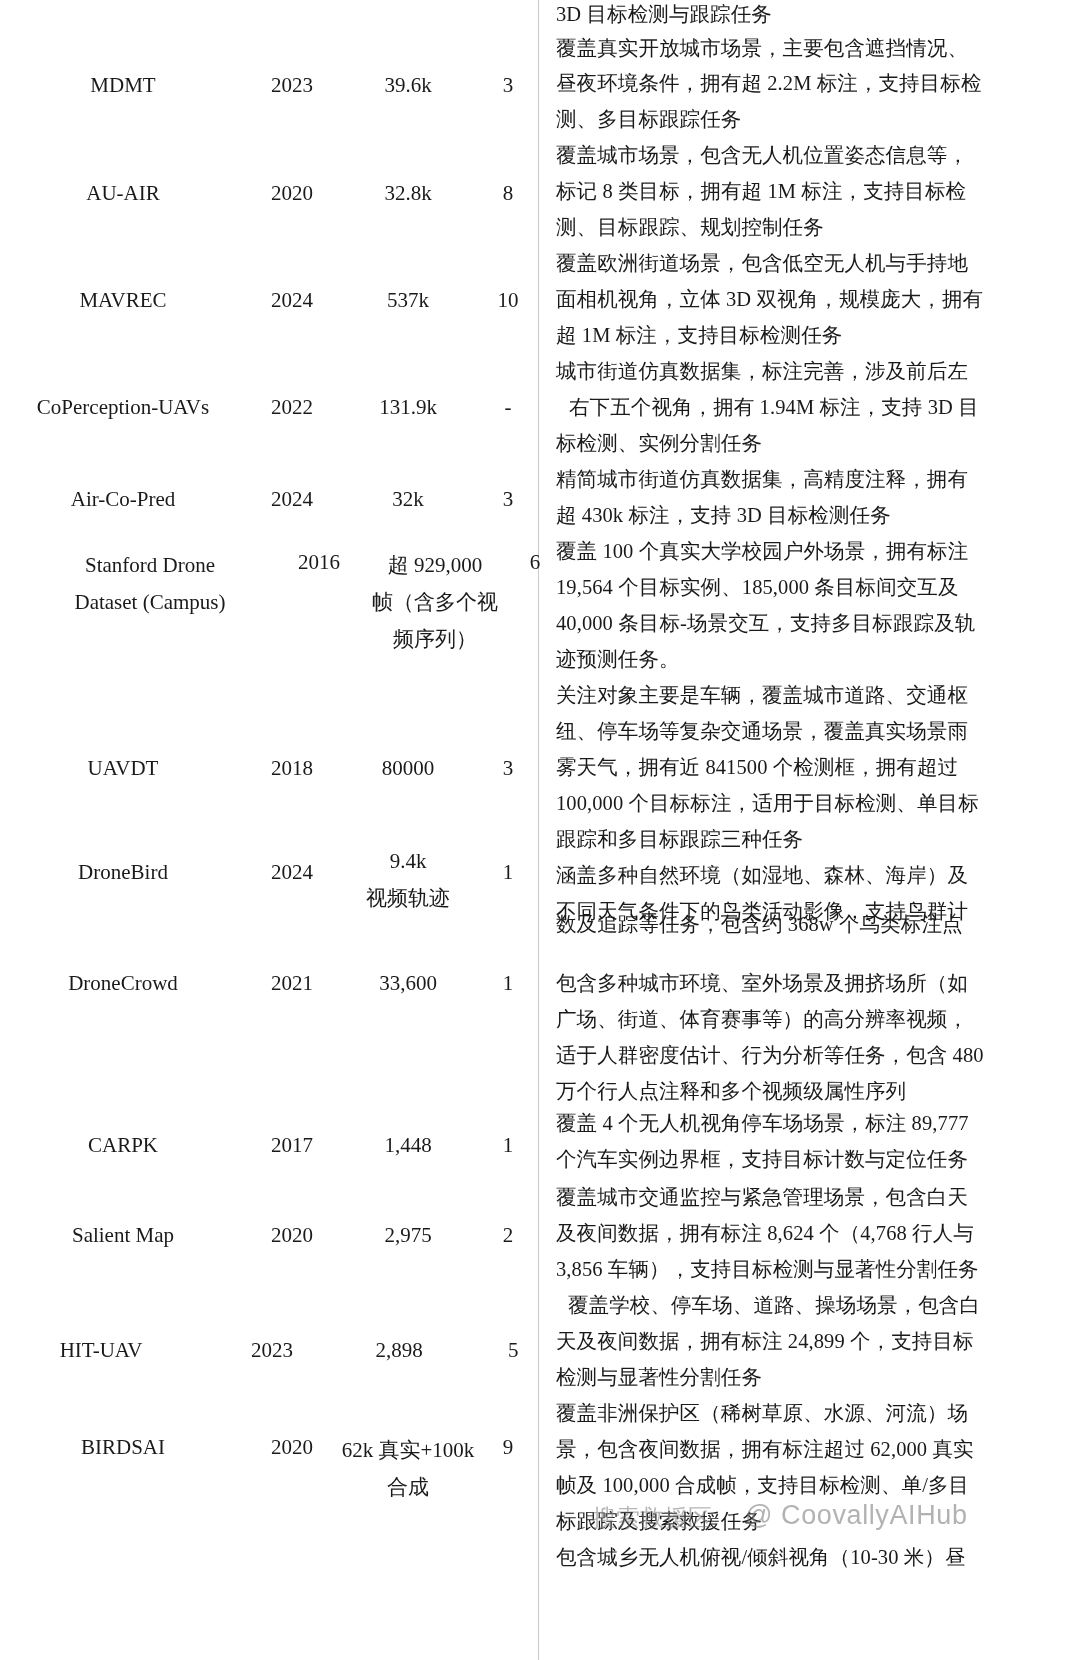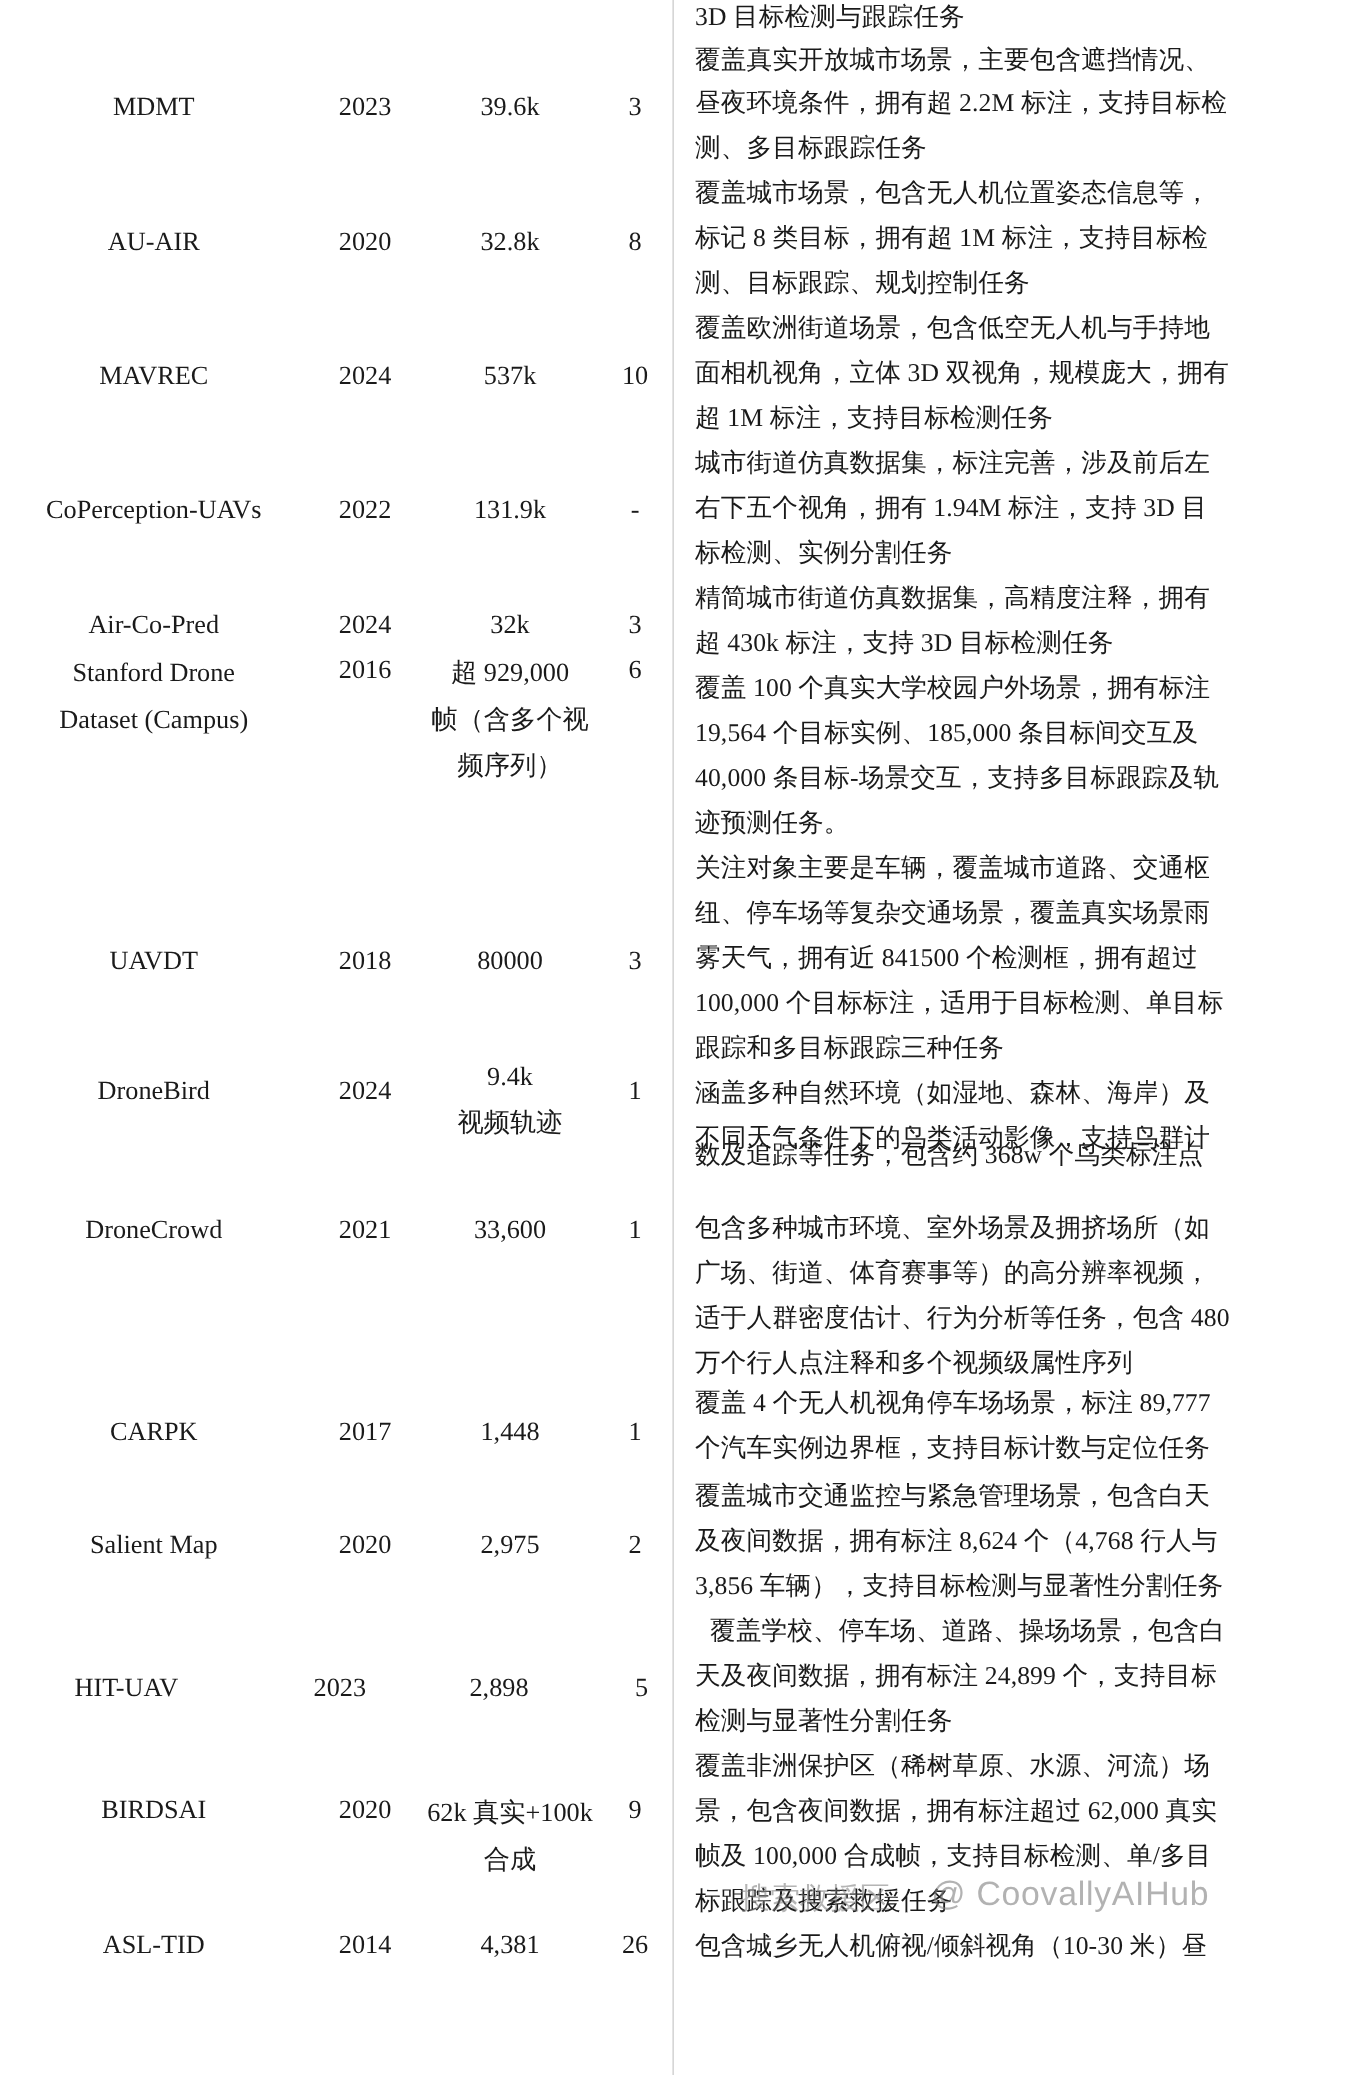--- a/index.html
+++ b/index.html
@@ -146,21 +146,21 @@
       <span class="cell c-cls">-</span>
     </div>
 
     <div class="metric-row" style="top:484px;">
       <span class="cell c-name">Air-Co-Pred</span>
       <span class="cell c-year">2024</span>
       <span class="cell c-scale">32k</span>
       <span class="cell c-cls">3</span>
     </div>
 
-    <div class="metric-row" style="top:520px;">
+    <div class="metric-row" style="top:547px;margin-left:27px;">
       <span class="cell c-name two-line">Stanford Drone
 Dataset (Campus)</span>
       <span class="cell c-year">2016</span>
       <span class="cell c-scale multi">超 929,000
 帧（含多个视
 频序列）</span>
       <span class="cell c-cls">6</span>
     </div>
 
     <div class="metric-row" style="top:753px;">
@@ -207,42 +207,36 @@
     </div>
 
     <div class="metric-row" style="top:1432px;">
       <span class="cell c-name">BIRDSAI</span>
       <span class="cell c-year">2020</span>
       <span class="cell c-scale multi">62k 真实+100k
 合成</span>
       <span class="cell c-cls">9</span>
     </div>
 
-    <div class="metric-row" style="top:1540px;">
-      <span class="cell c-name">ASL-TID</span>
-      <span class="cell c-year">2014</span>
-      <span class="cell c-scale">4,381</span>
-      <span class="cell c-cls">26</span>
-    </div>
 
   </div>
 
   <div class="desc-pane">
     <div class="desc-line" style="top:2px;">3D 目标检测与跟踪任务</div>
     <div class="desc-line" style="top:36px;">覆盖真实开放城市场景，主要包含遮挡情况、</div>
     <div class="desc-line" style="top:71px;">昼夜环境条件，拥有超 2.2M 标注，支持目标检</div>
     <div class="desc-line" style="top:107px;">测、多目标跟踪任务</div>
     <div class="desc-line" style="top:143px;">覆盖城市场景，包含无人机位置姿态信息等，</div>
     <div class="desc-line" style="top:179px;">标记 8 类目标，拥有超 1M 标注，支持目标检</div>
     <div class="desc-line" style="top:215px;">测、目标跟踪、规划控制任务</div>
     <div class="desc-line" style="top:251px;">覆盖欧洲街道场景，包含低空无人机与手持地</div>
     <div class="desc-line" style="top:287px;">面相机视角，立体 3D 双视角，规模庞大，拥有</div>
     <div class="desc-line" style="top:323px;">超 1M 标注，支持目标检测任务</div>
     <div class="desc-line" style="top:359px;">城市街道仿真数据集，标注完善，涉及前后左</div>
-    <div class="desc-line" style="top:395px;">右下五个视角，拥有 1.94M 标注，支持 3D 目</div>
+    <div class="desc-line" style="top:395px;margin-left:13px;">右下五个视角，拥有 1.94M 标注，支持 3D 目</div>
     <div class="desc-line" style="top:431px;">标检测、实例分割任务</div>
     <div class="desc-line" style="top:467px;">精简城市街道仿真数据集，高精度注释，拥有</div>
     <div class="desc-line" style="top:503px;">超 430k 标注，支持 3D 目标检测任务</div>
     <div class="desc-line" style="top:539px;">覆盖 100 个真实大学校园户外场景，拥有标注</div>
     <div class="desc-line" style="top:575px;">19,564 个目标实例、185,000 条目标间交互及</div>
     <div class="desc-line" style="top:611px;">40,000 条目标-场景交互，支持多目标跟踪及轨</div>
     <div class="desc-line" style="top:647px;">迹预测任务。</div>
     <div class="desc-line" style="top:683px;">关注对象主要是车辆，覆盖城市道路、交通枢</div>
     <div class="desc-line" style="top:719px;">纽、停车场等复杂交通场景，覆盖真实场景雨</div>
     <div class="desc-line" style="top:755px;">雾天气，拥有近 841500 个检测框，拥有超过</div>

